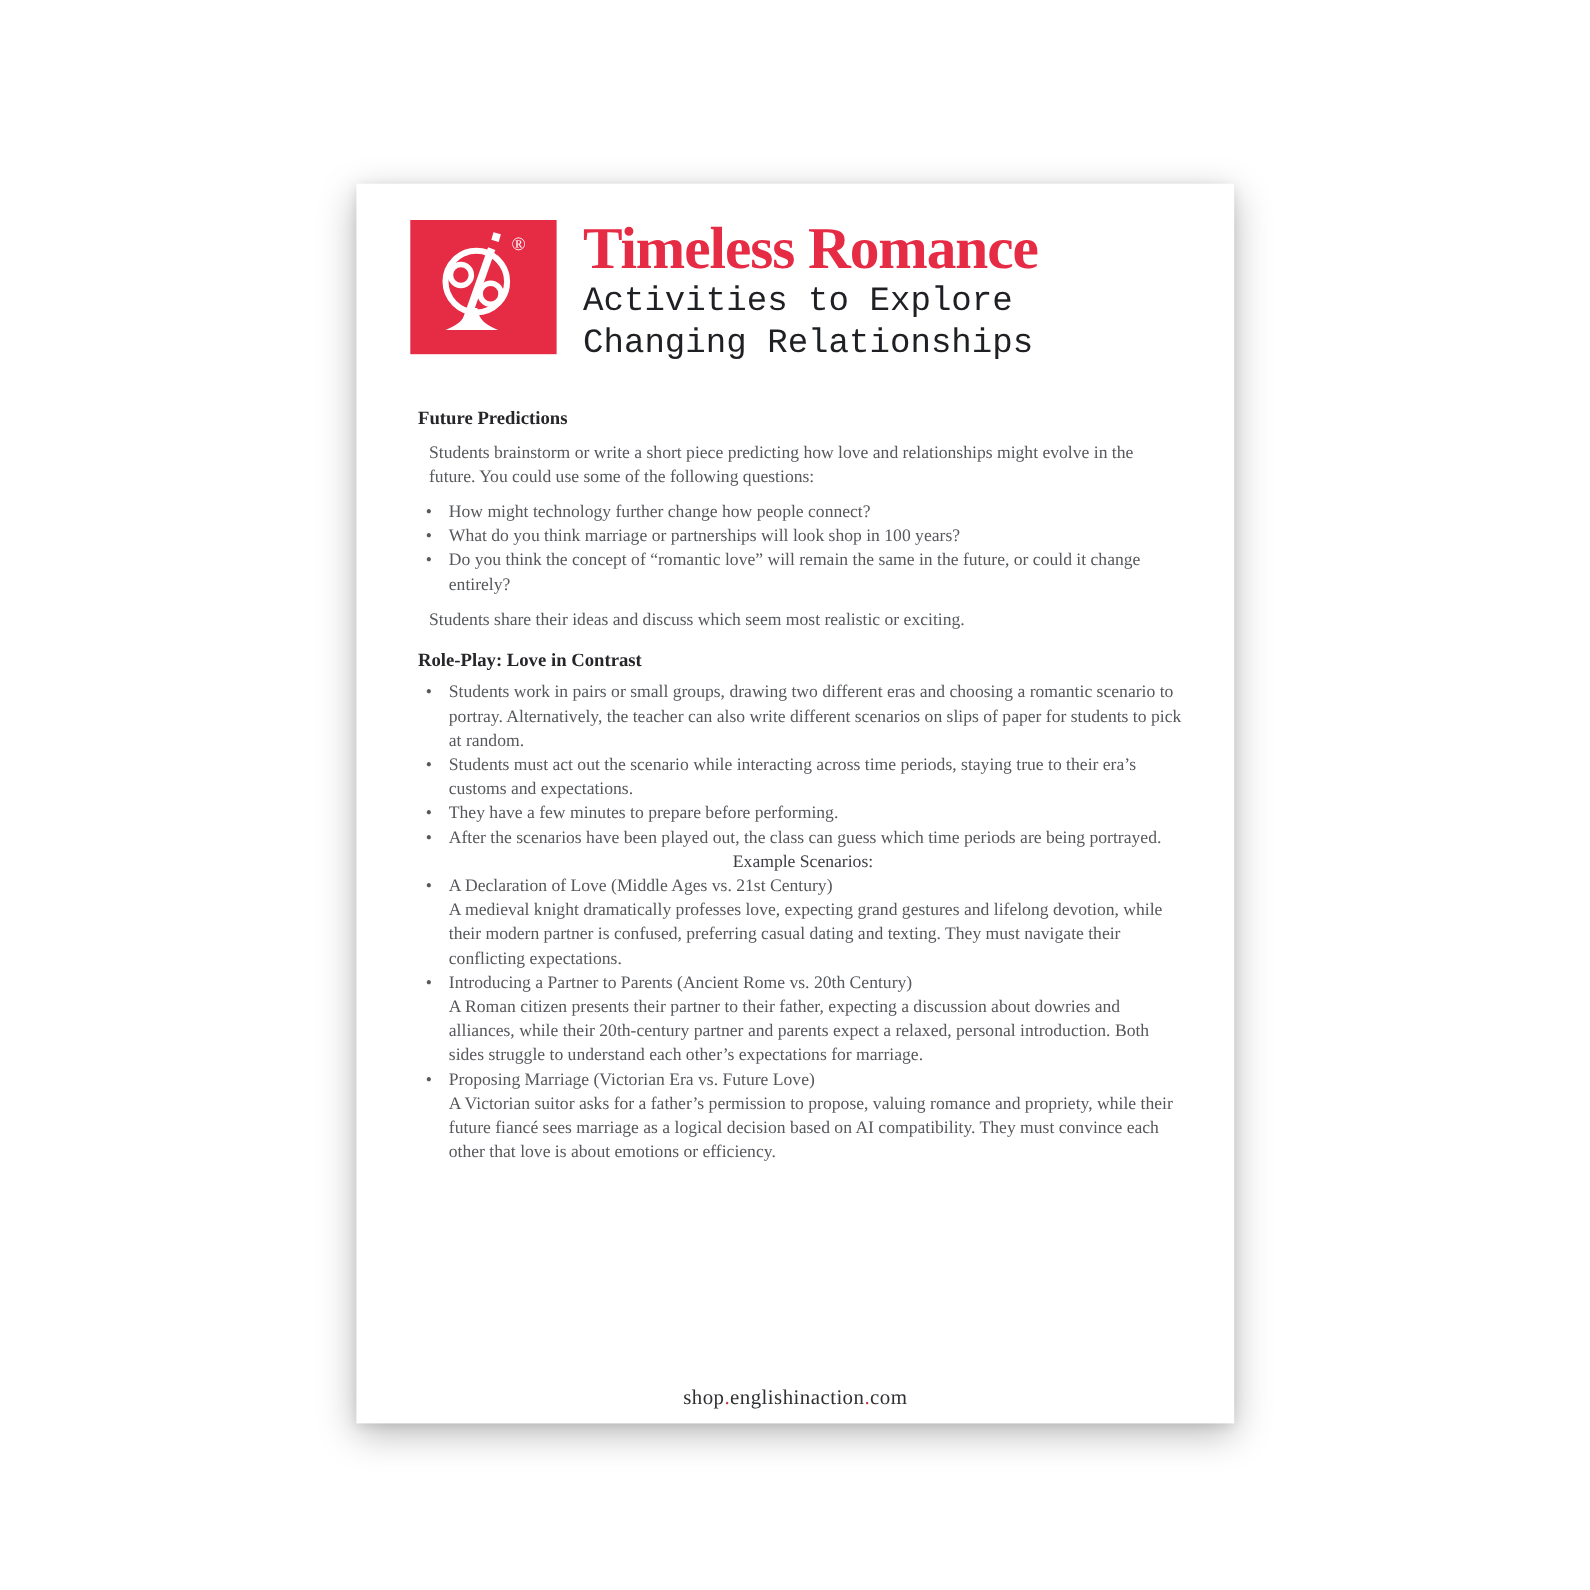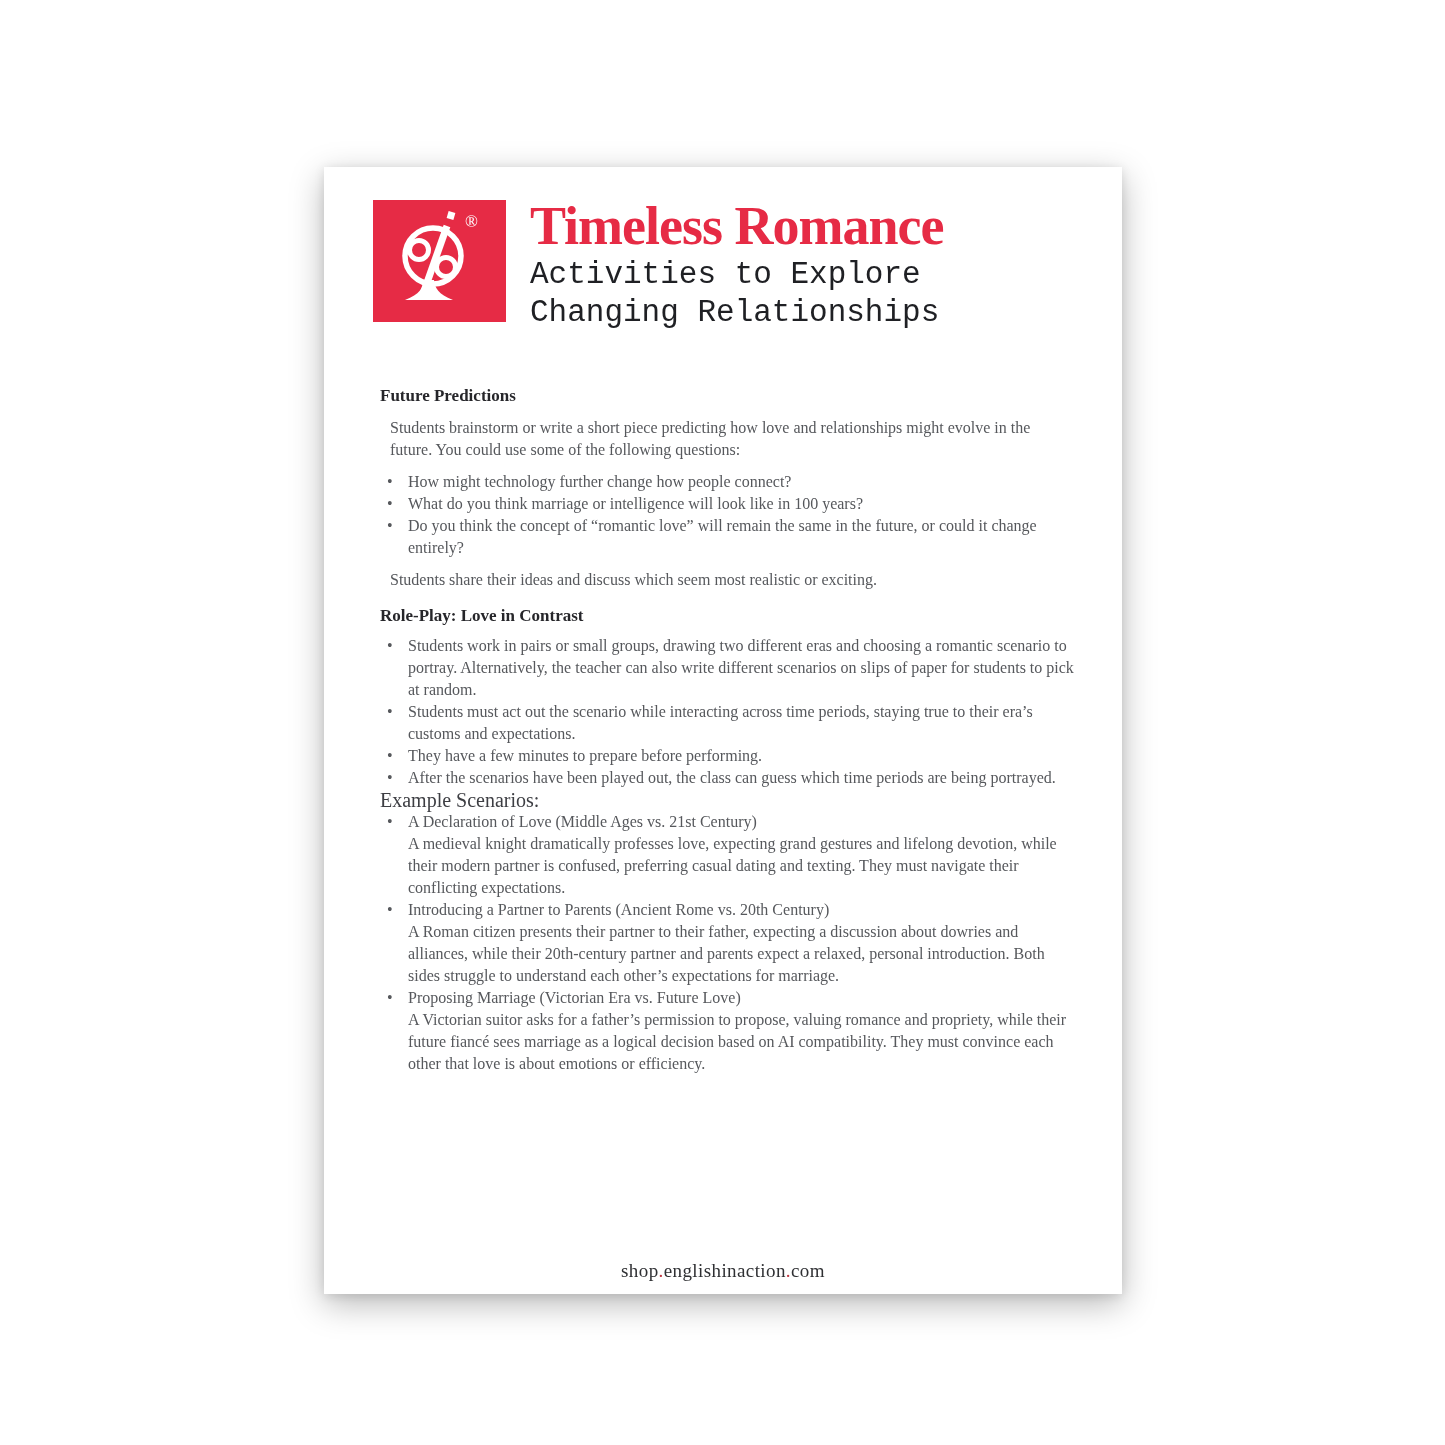--- a/index.html
+++ b/index.html
@@ -64,21 +64,21 @@
     font-family: Liberation Mono, monospace;
     font-size: 31px;
     line-height: 38px;
     color: #1f2024;
     white-space: nowrap;
   }
   
   .content {
     position: absolute;
     left: 56px;
-    top: 218px;
+    top: 202px;
     width: 700px;
     font-size: 16px;
     line-height: 22px;
     color: var(--body-text);
   }
   .content h2 {
     font-size: 17px;
     line-height: 22px;
     font-weight: bold;
     color: var(--ink);
@@ -93,22 +93,23 @@
     content: "\2022";
     position: absolute;
     left: 7px;
     top: 0;
     color: var(--body-text);
   }
   .section-roleplay { margin-top: 14px; }
   .section-roleplay h2 { margin-bottom: 8px; }
   .subheading {
     color: var(--subtle-heading);
-    font-size: 20px;
+    font-size: 16px;
     line-height: 22px;
+    text-align: center;
   }
   
   .footer {
     position: absolute;
     bottom: 12px;
     left: 0;
     width: 100%;
     text-align: center;
     font-size: 19px;
     letter-spacing: 0.4px;
@@ -145,21 +146,21 @@
       </div>
     </div>
 
     <div class="content">
 
       <div class="section-future">
         <h2>Future Predictions</h2>
         <p>Students brainstorm or write a short piece predicting how love and relationships might evolve in the future. You could use some of the following questions:</p>
         <ul>
           <li>How might technology further change how people connect?</li>
-          <li>What do you think marriage or intelligence will look like in 100 years?</li>
+          <li>What do you think marriage or partnerships will look shop in 100 years?</li>
           <li>Do you think the concept of “romantic love” will remain the same in the future, or could it change entirely?</li>
         </ul>
         <p>Students share their ideas and discuss which seem most realistic or exciting.</p>
       </div>
 
       <div class="section-roleplay">
         <h2>Role-Play: Love in Contrast</h2>
         <ul>
           <li>Students work in pairs or small groups, drawing two different eras and choosing a romantic scenario to portray. Alternatively, the teacher can also write different scenarios on slips of paper for students to pick at random.</li>
           <li>Students must act out the scenario while interacting across time periods, staying true to their era’s customs and expectations.</li>

